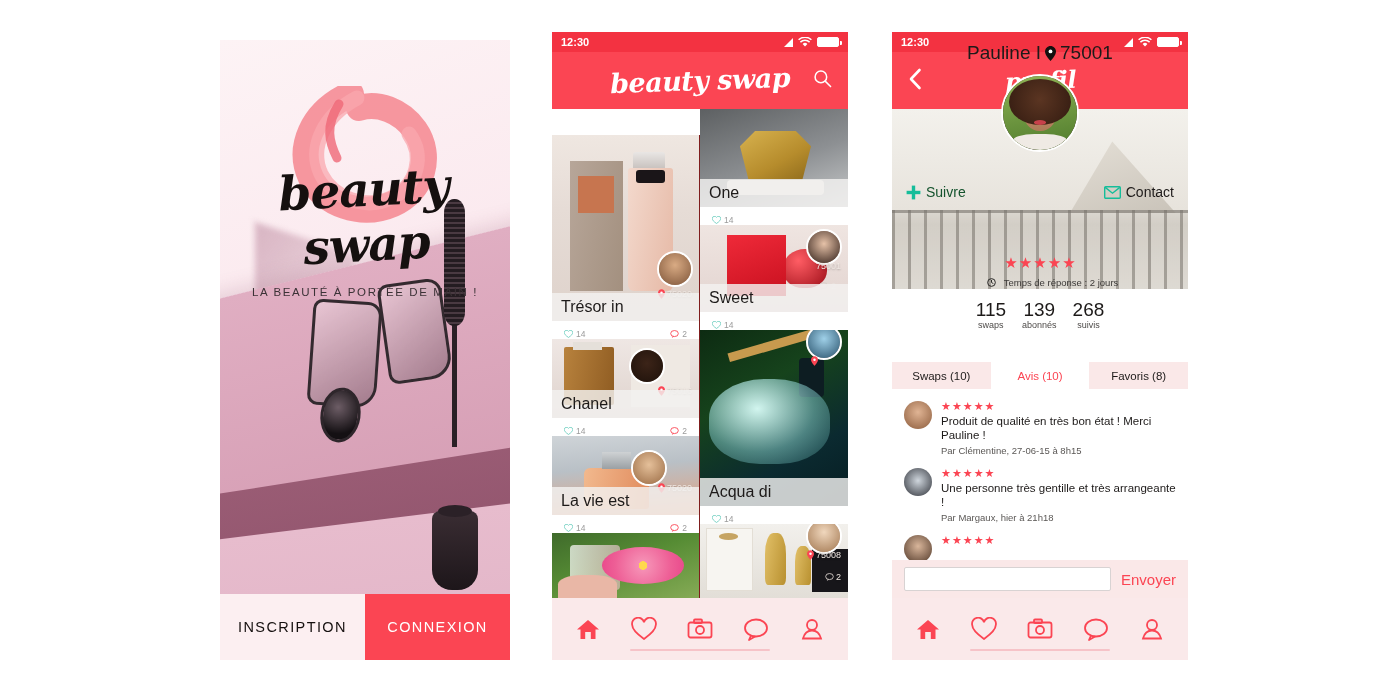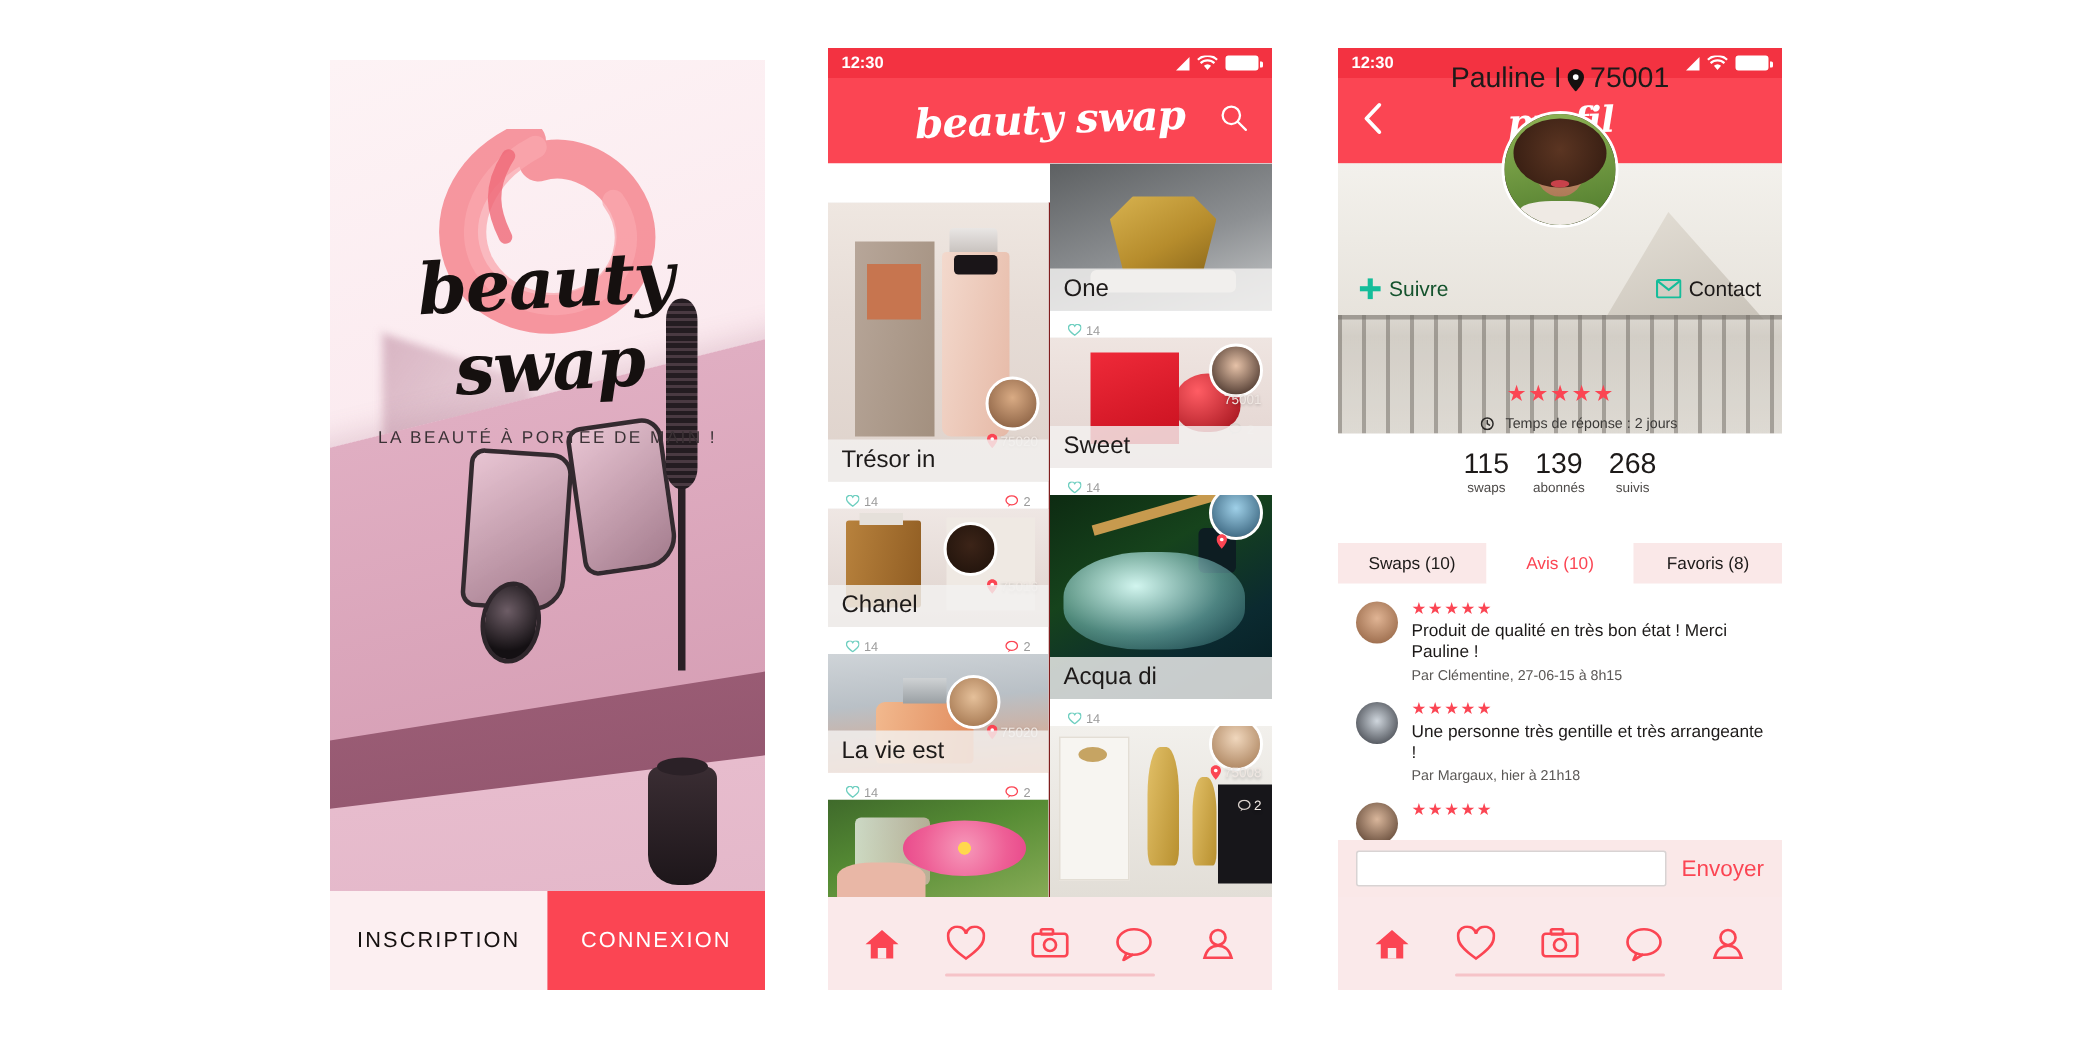--- a/index.html
+++ b/index.html
@@ -502,21 +502,21 @@
         </div>
         <div class="card-meta">
           <span class="m-like">
             <svg width="9" height="8" viewBox="0 0 10 9">
               <path d="M5 8.4 C1.6 6.1 .3 4.5 .3 2.9 A2.5 2.5 0 0 1 5 1.6 A2.5 2.5 0 0 1 9.7 2.9 C9.7 4.5 8.4 6.1 5 8.4Z" fill="none" stroke="#6fcfc0" stroke-width="1"></path>
             </svg>
             <span>14</span>
           </span>
         </div>
 
-        <div class="card" style="height:136px">
+        <div class="card" style="height:176px">
           <div class="photo ph-acqua">
             <div class="stick"></div>
               <div class="neck"></div>
               <div class="glass"></div>
           </div>
           <div class="avatar-badge" style="top:-6px; right:6px;">
             <div style="position:absolute;inset:0;background:radial-gradient(circle at 50% 40%,#9fd0e8,#27506a);"></div>
           </div>
           <div class="loc" style="top:26px;right:28px;">
             <svg class="pin" viewBox="0 0 8 11">

